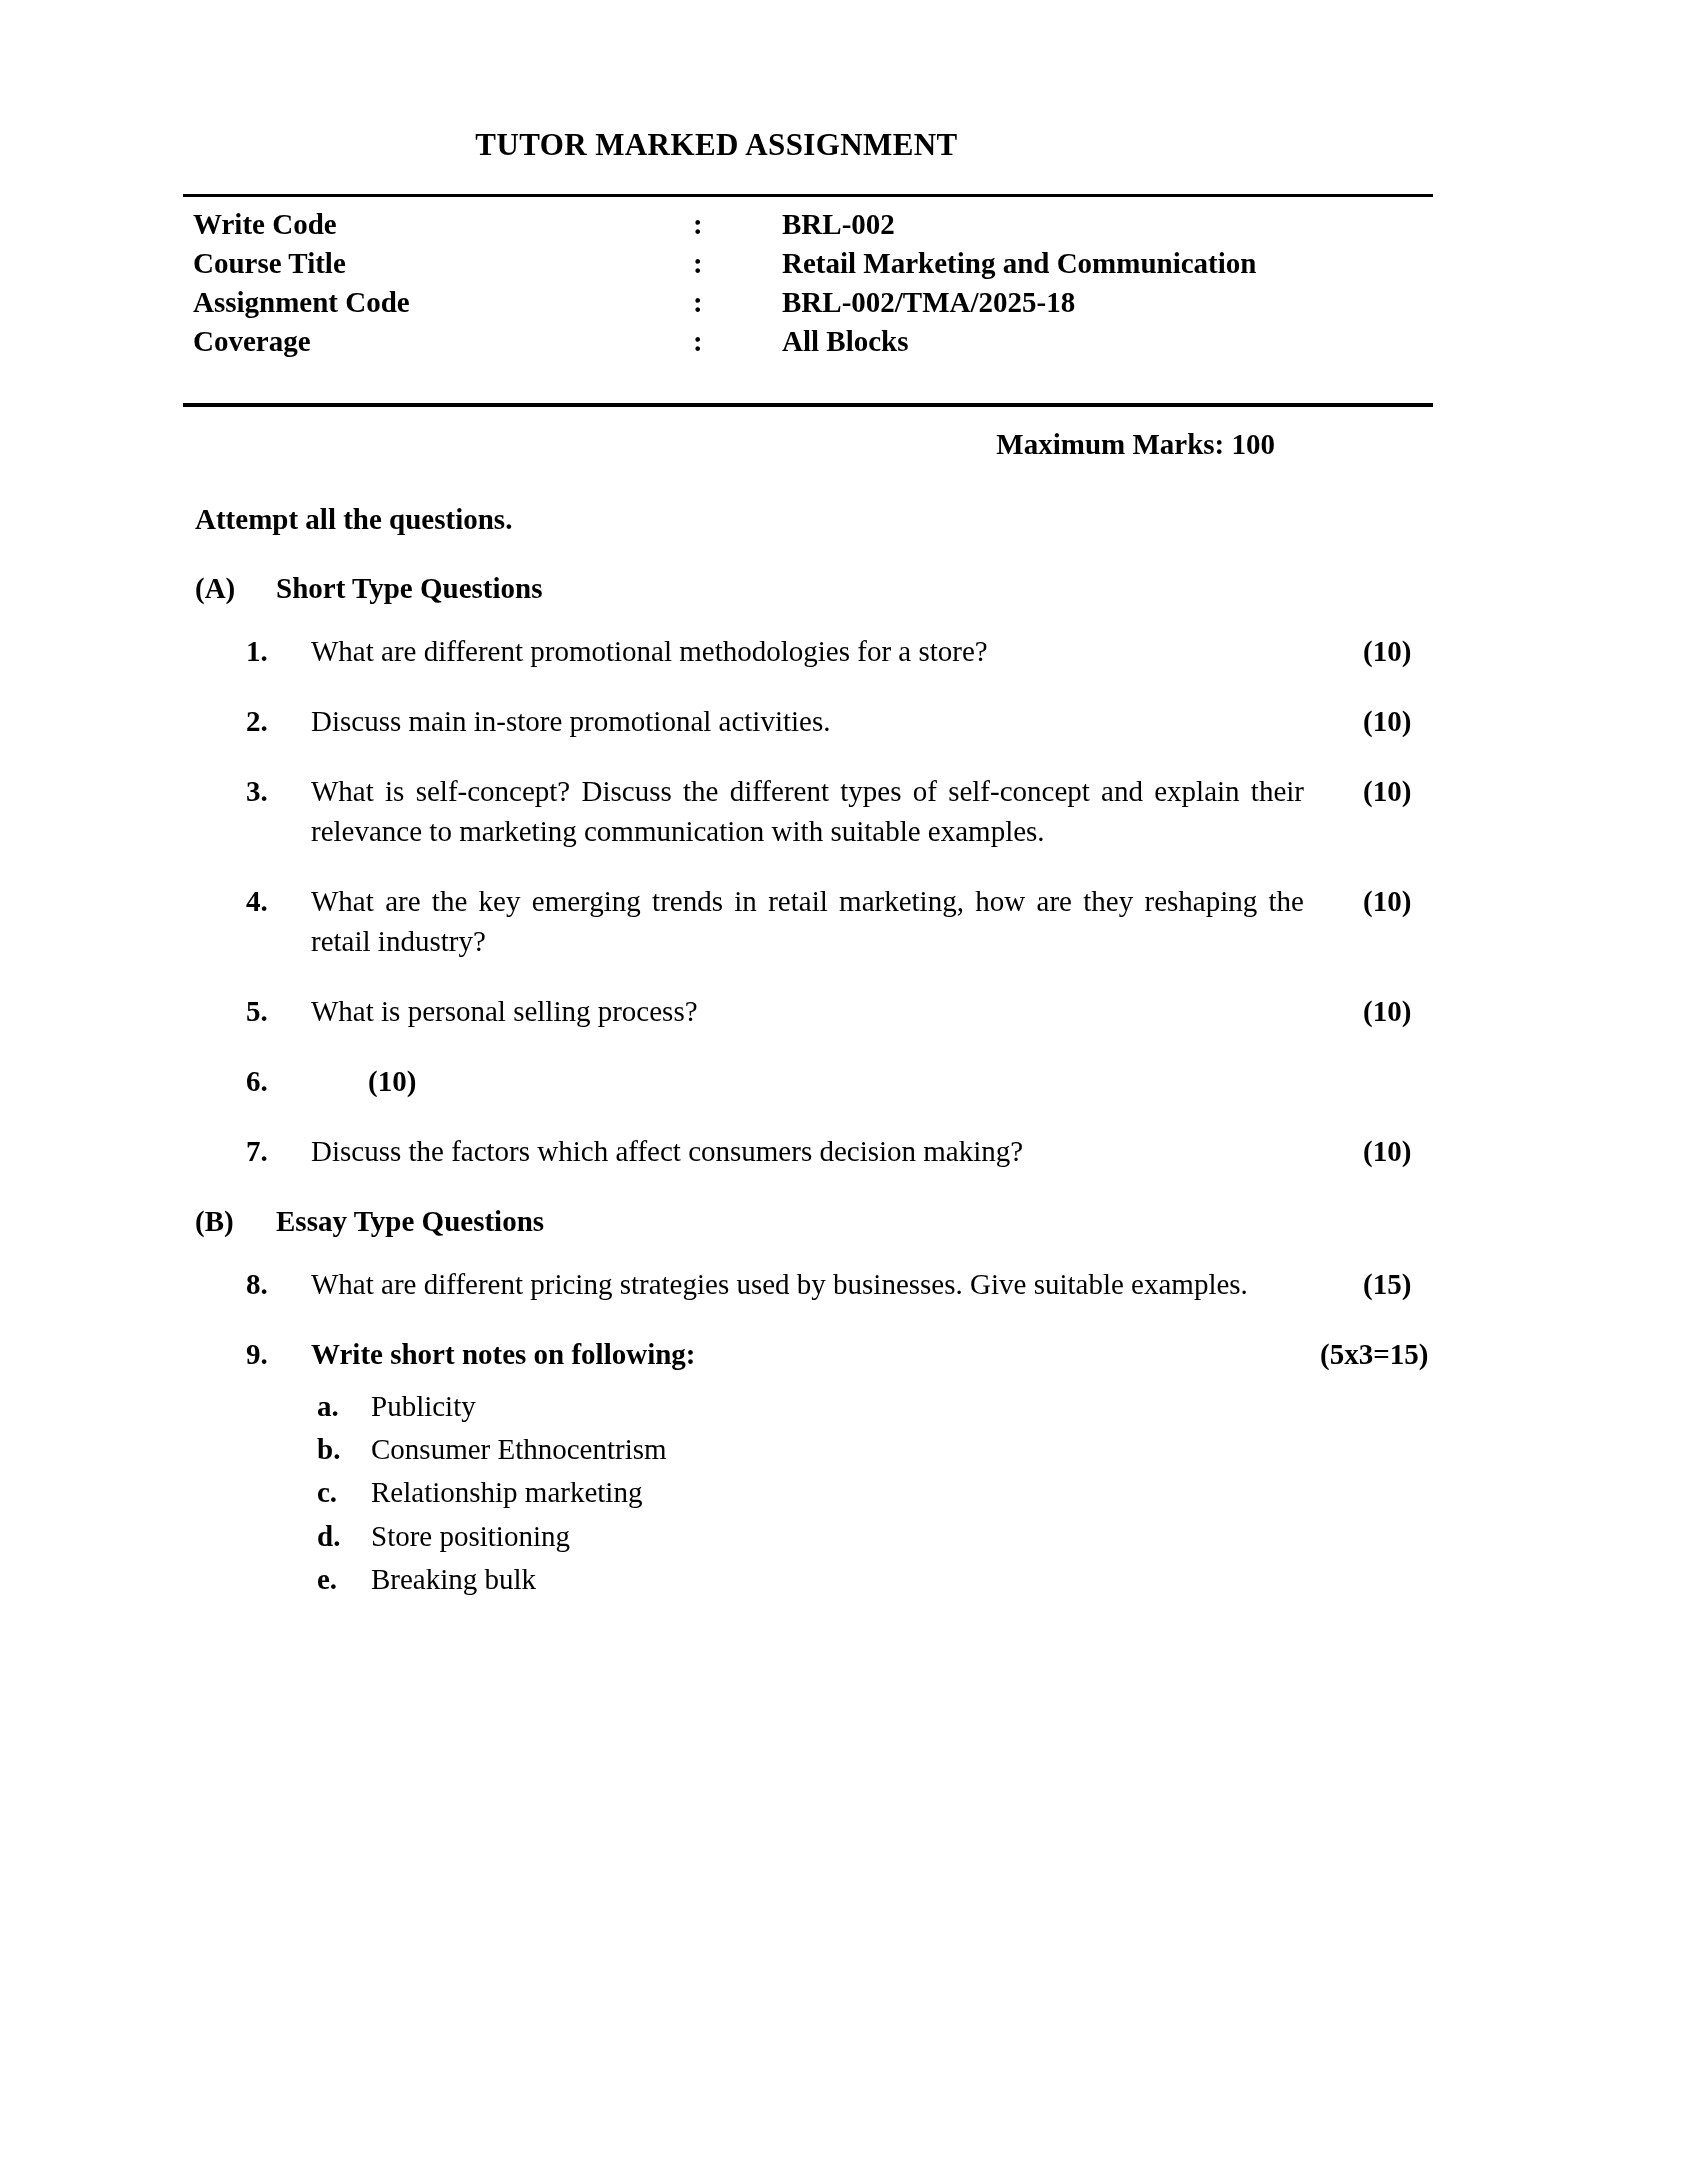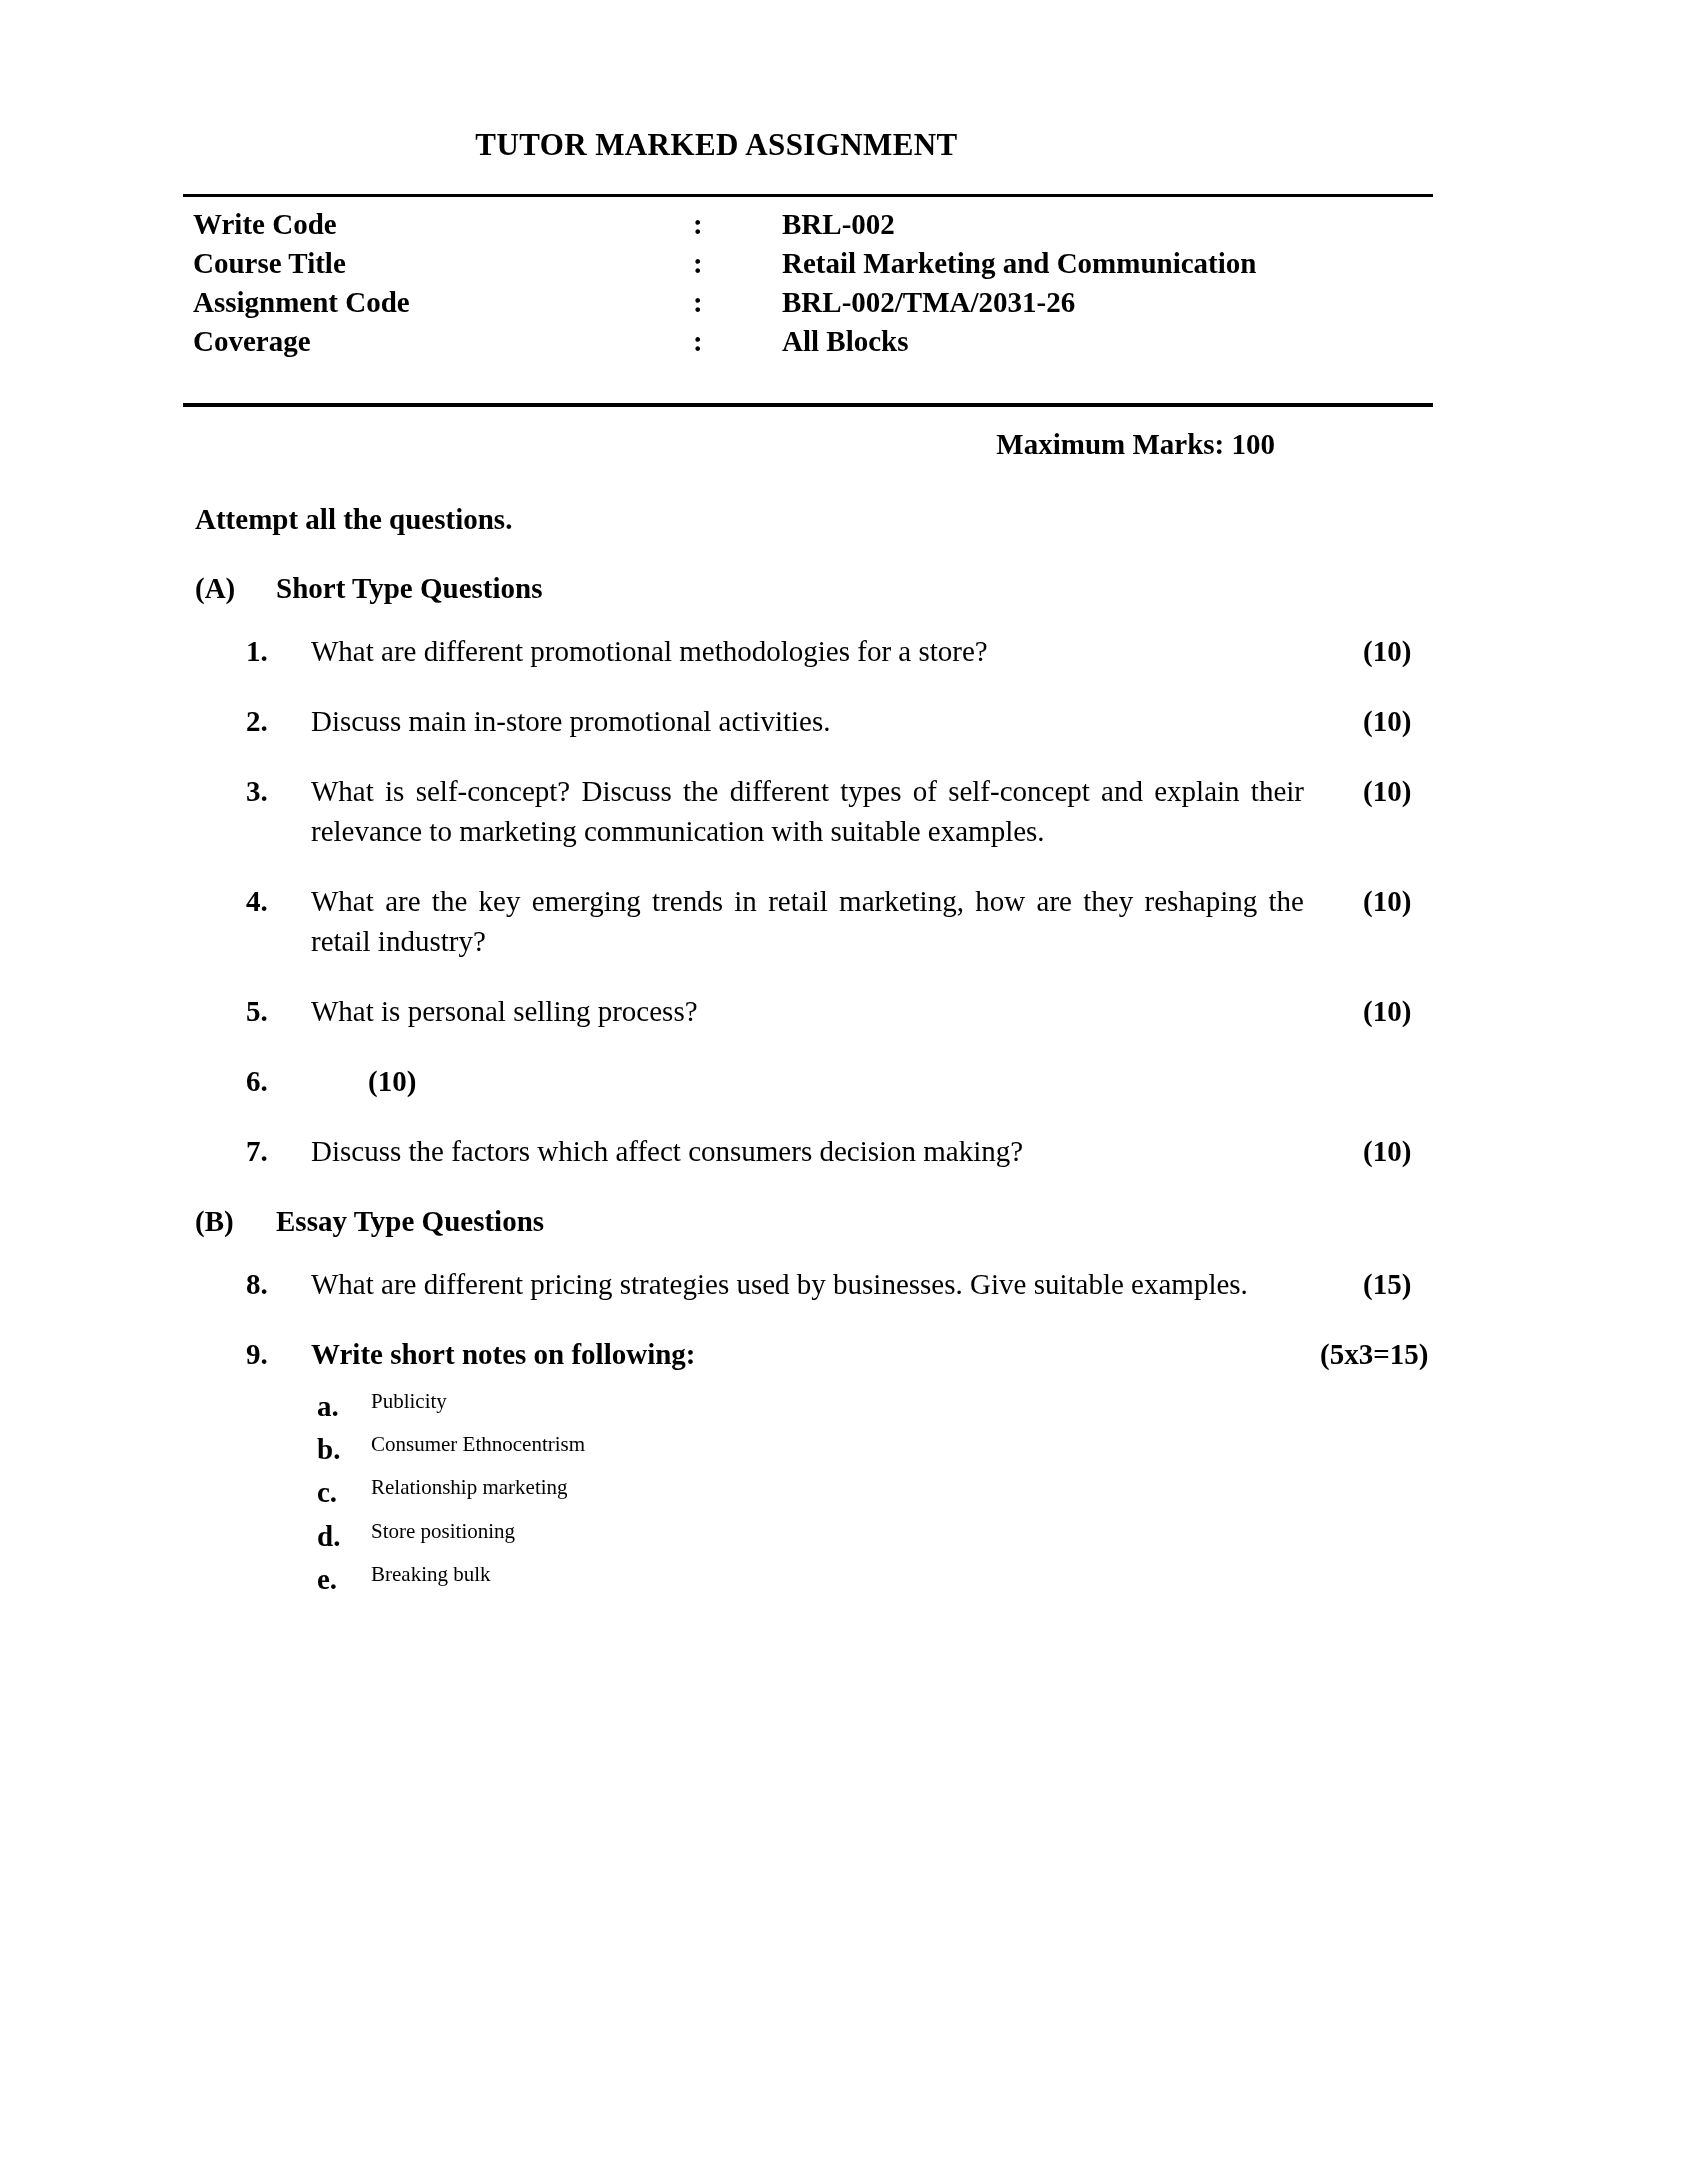--- a/index.html
+++ b/index.html
@@ -157,21 +157,21 @@
     margin-bottom: 6px;
   }
   .sublabel {
     flex: 0 0 54px;
     width: 54px;
     font-size: 29px;
     font-weight: bold;
     line-height: 1.28;
   }
   .subtext {
-    font-size: 21px;
+    font-size: 29px;
     line-height: 1.28;
   }
 
   .gap-after-7 { height: 4px; }
 </style>
 </head>
 <body>
 
 <div class="page">
 
@@ -187,21 +187,21 @@
         <td class="c-value">BRL-002</td>
       </tr>
       <tr>
         <td class="c-label">Course Title</td>
         <td class="c-colon">:</td>
         <td class="c-value">Retail Marketing and Communication</td>
       </tr>
       <tr>
         <td class="c-label">Assignment Code</td>
         <td class="c-colon">:</td>
-        <td class="c-value">BRL-002/TMA/2031-26</td>
+        <td class="c-value">BRL-002/TMA/2025-18</td>
       </tr>
       <tr>
         <td class="c-label">Coverage</td>
         <td class="c-colon">:</td>
         <td class="c-value">All Blocks</td>
       </tr>
     </tbody>
   </table>
 
   <div class="rule-bottom"></div>

